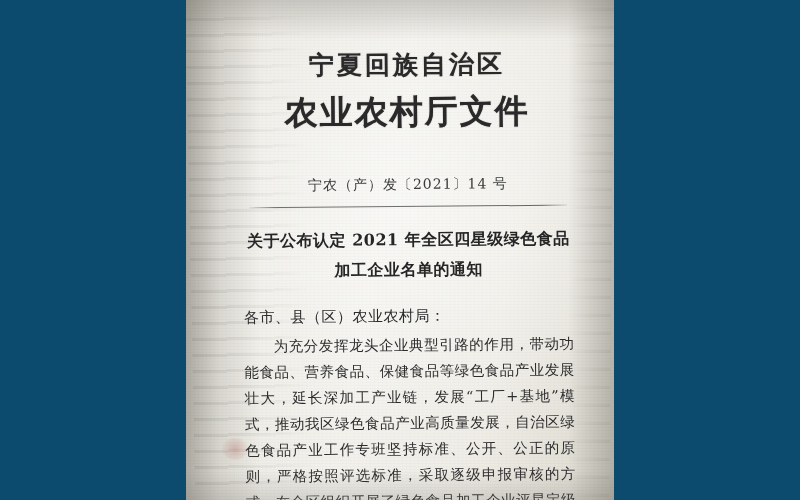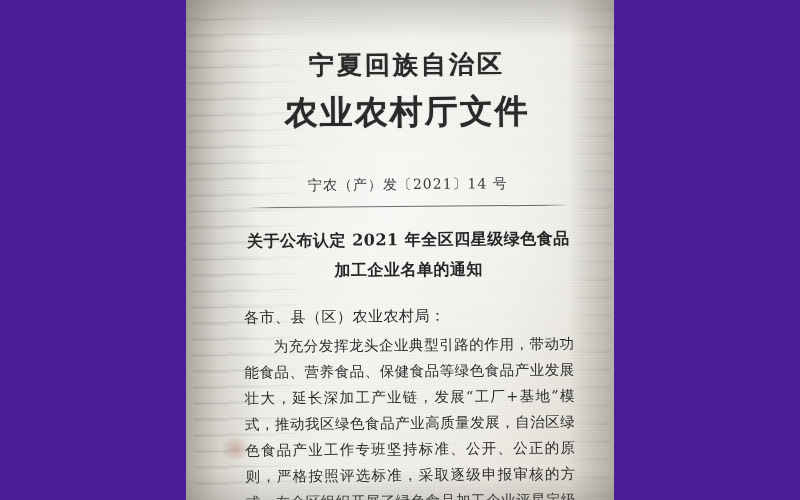--- a/index.html
+++ b/index.html
@@ -11,21 +11,21 @@
     height: 500px;
     background: #ffffff;
     font-family: "Liberation Serif", serif;
     overflow: hidden;
   }
 
   #page {
     position: relative;
     width: 800px;
     height: 500px;
-    background: #4c1d95;
+    background: #0c4a6e;
   }
 
   
   #scan {
     position: absolute;
     left: 186px;
     top: 0px;
     width: 428px;
     height: 500px;
     background: #e9e8e2;

